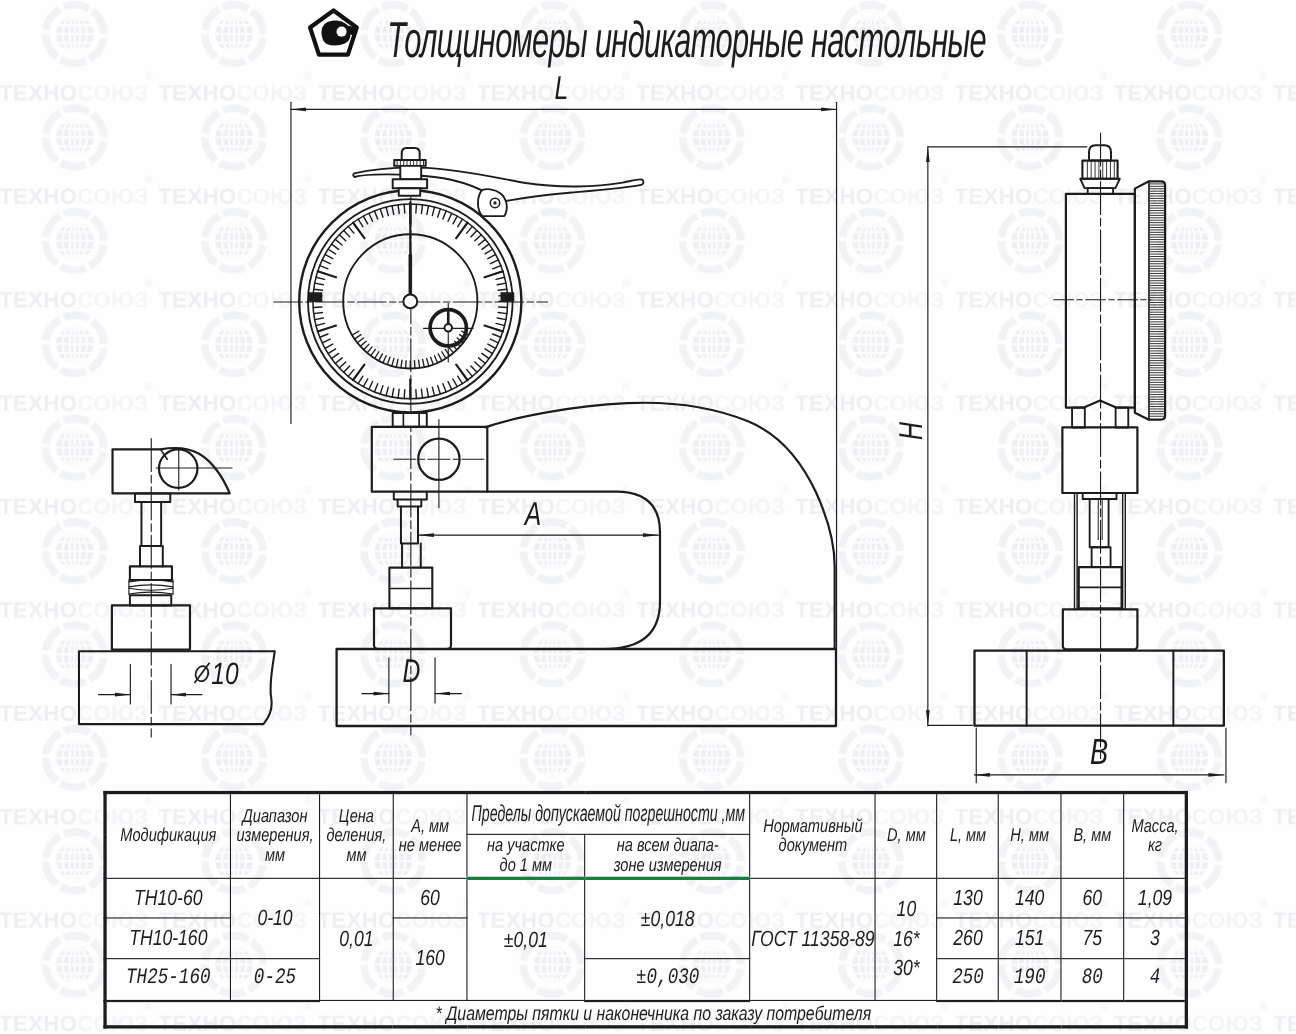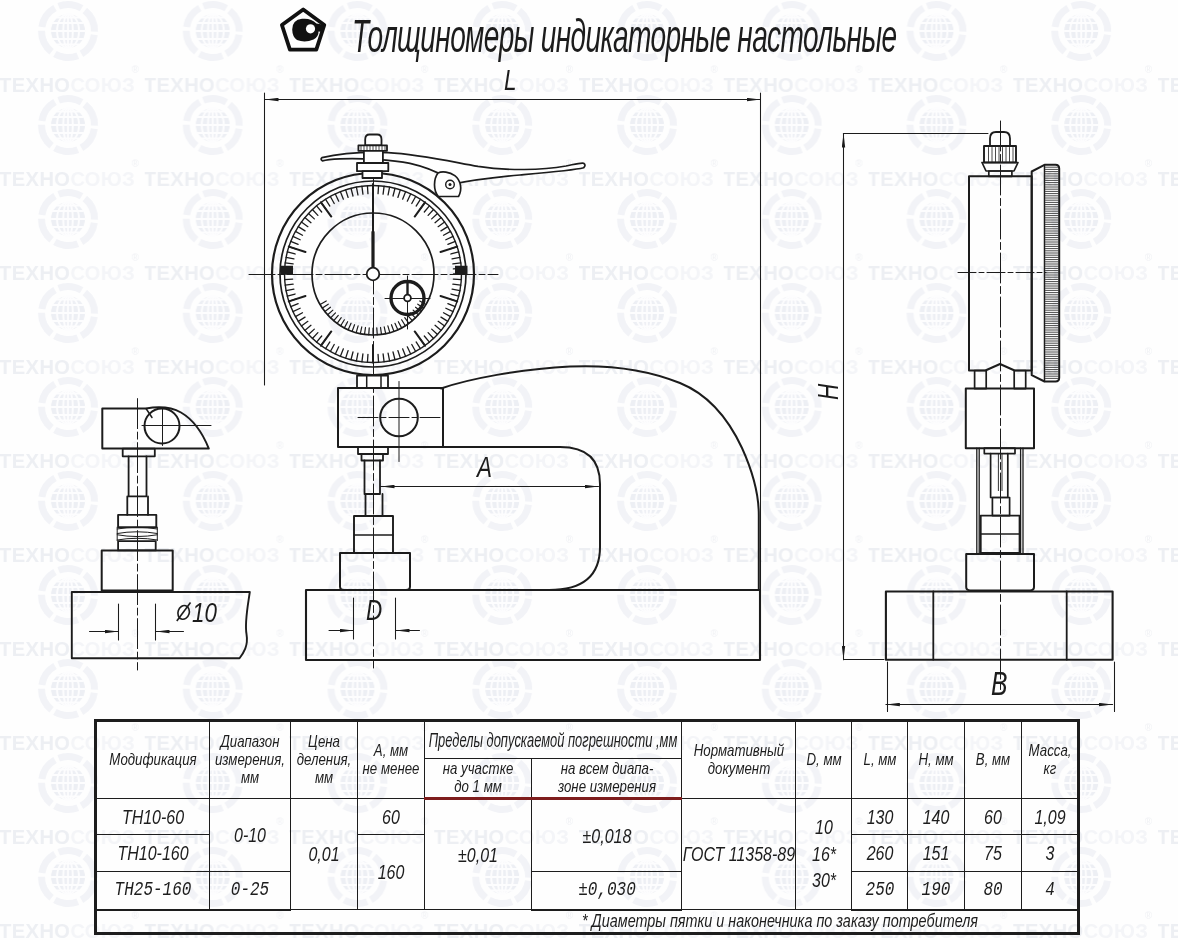--- a/index.html
+++ b/index.html
@@ -6,21 +6,21 @@
 .page{position:relative;width:1178px;height:940px;overflow:hidden;font-family:"Liberation Sans",sans-serif;background:#fefefe;filter:grayscale(0.01);}
 #draw{position:absolute;left:0;top:0;}
 .title{position:absolute;left:352px;top:9px;font-style:italic;font-size:46px;color:#1c1c1c;white-space:nowrap;transform:scaleX(0.609);transform-origin:0 0;letter-spacing:-1px;}
 table.spec{position:absolute;left:94px;top:719px;width:983px;border-collapse:collapse;table-layout:fixed;background:transparent;color:#1d1d1d;border:3px solid #1d1d1d;}
 table.spec td{border:1.8px solid #1d1d1d;padding:0;text-align:center;vertical-align:middle;font-style:italic;overflow:visible;position:relative;}
 td .c,td .h,td .p{position:absolute;left:50%;top:50%;white-space:nowrap;text-align:center;}
 td .c{transform:translate(-50%,-50%) scaleX(0.8);font-size:20px;line-height:1.33;}
 td .h{transform:translate(-50%,-50%) scaleX(0.78);font-size:17px;line-height:1.06;}
 td .p{transform:translate(-50%,-50%) scaleX(0.615);font-size:21px;}
 td .n{display:inline-block;transform:scaleX(0.8);transform-origin:0 50%;white-space:nowrap;font-size:18px;}
-tr.hd2 td{border-bottom:3px solid #7f1d1d;text-decoration:underline;}
+tr.hd2 td{border-bottom:3px solid #15803d;text-decoration:underline;}
 tr.r3 td{border-bottom:2.6px solid #1d1d1d;font-family:Liberation Mono, monospace;}
 tr.note td{font-size:18px;}
 </style>
 </head>
 <body>
 <div class="page">
 <svg id="draw" width="1178" height="940" viewBox="0 0 1178 940">
 <defs>
 
 <g id="globe">
@@ -349,17 +349,17 @@
             <span class="c">190</span>
           </td>
   <td>
             <span class="c">80</span>
           </td>
   <td>
             <span class="c">4</span>
           </td>
 </tr>
 <tr class="note" style="height:22px">
-  <td colspan="12" style="text-align:right;padding-left:112px"><span class="n">* Диаметры пятки и наконечника по заказу потребителя</span></td>
+  <td colspan="12" style="text-align:center;padding-left:112px"><span class="n">* Диаметры пятки и наконечника по заказу потребителя</span></td>
 </tr>
 </tbody>
     </table>
 </div>
 
 </body></html>

